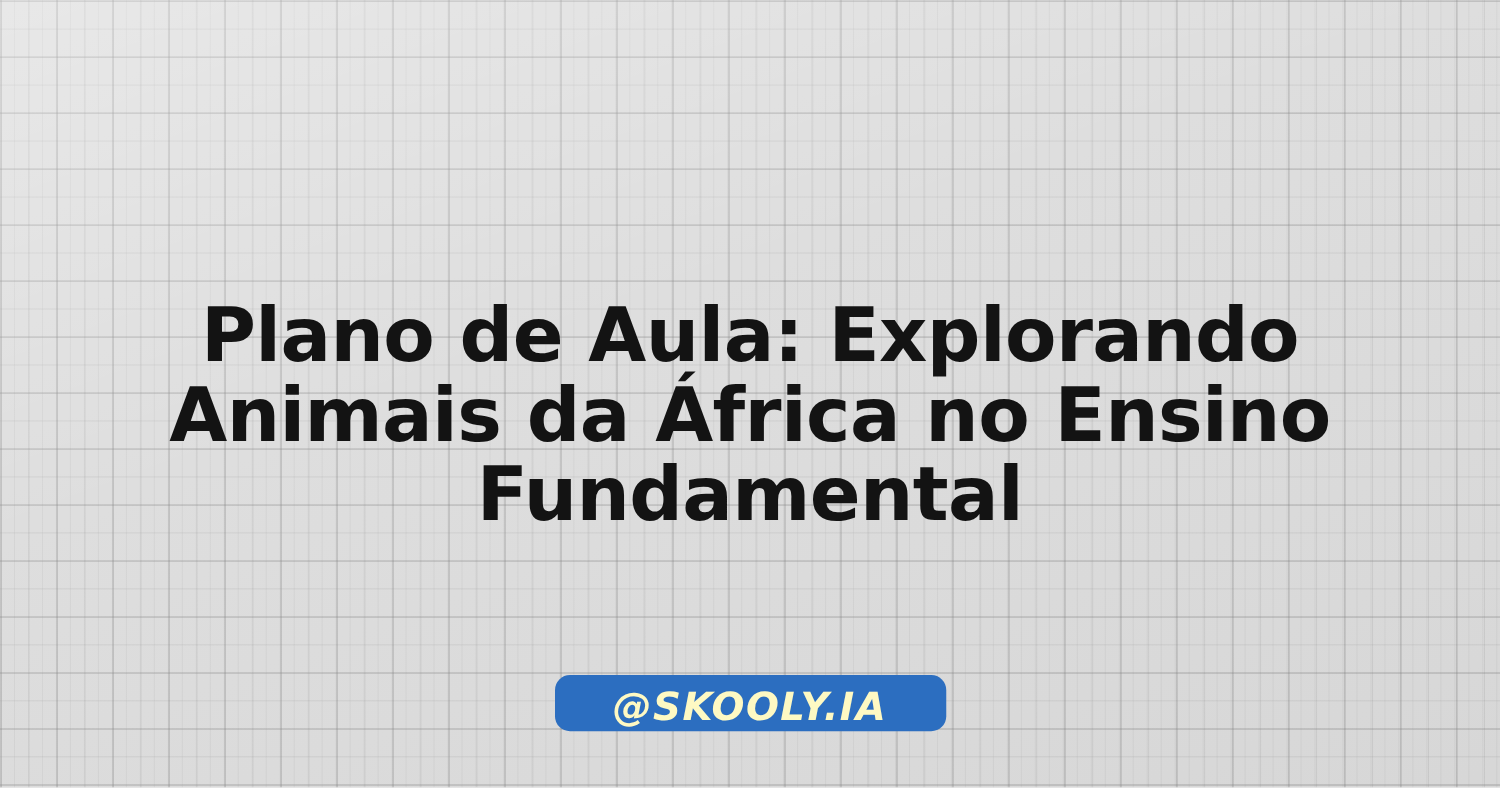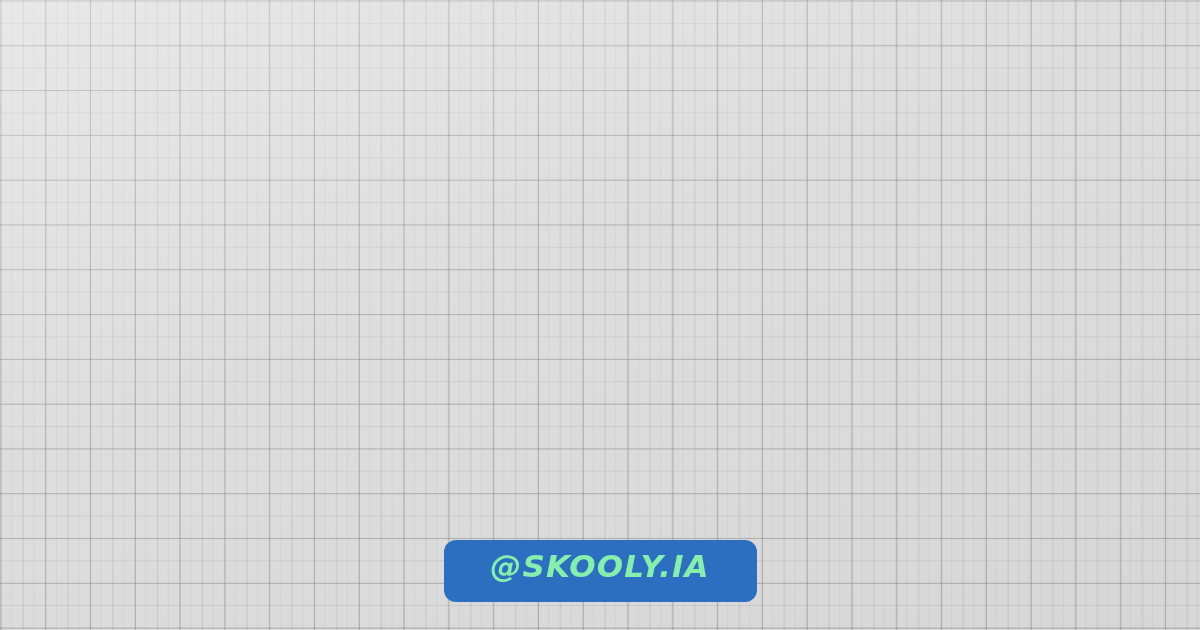--- a/index.html
+++ b/index.html
@@ -94,24 +94,24 @@
     left: 0;
     right: 0;
     top: 540px;
     text-align: center;
   }
 
   .handle-badge {
     display: inline-block;
     box-sizing: border-box;
     min-width: 313px;
-    padding: 11px 26px 20px;
+    padding: 11px 26px 3px;
     border-radius: 12px;
     background-color: #2c6ec0;
-    color: #86efac;
+    color: #fef9c3;
     font-family: "DejaVu Sans", "Liberation Sans", sans-serif;
     font-weight: 700;
     font-style: italic;
     font-size: 31px;
     line-height: 1;
     letter-spacing: 1.2px;
     white-space: nowrap;
     text-align: center;
     vertical-align: middle;
   }
@@ -119,18 +119,21 @@
 </head>
 <body>
 
 <div class="og-card">
 
   <div class="grid-layer grid-fine"></div>
   <div class="grid-layer grid-stripes"></div>
   <div class="grid-layer grid-major"></div>
   <div class="paper-sheen"></div>
 
+  <div class="title-wrap">
+    <h1 class="og-title">Plano de Aula: Explorando Animais da África no Ensino Fundamental</h1>
+  </div>
 
   <div class="badge-wrap">
     <span class="handle-badge">@SKOOLY.IA</span>
   </div>
 
 </div>
 
 </body></html>

